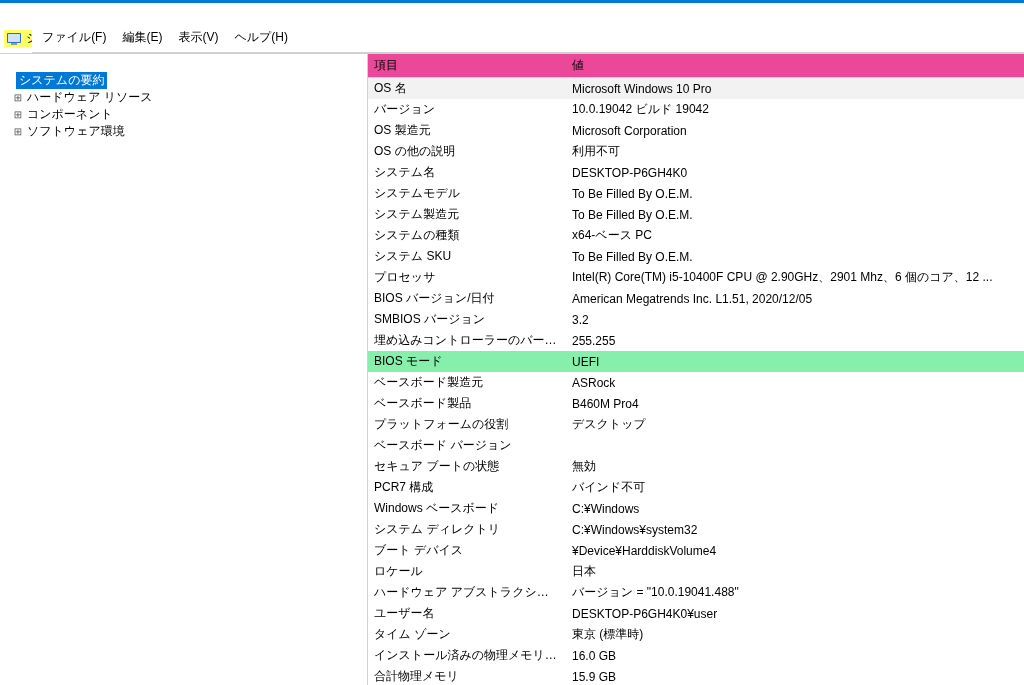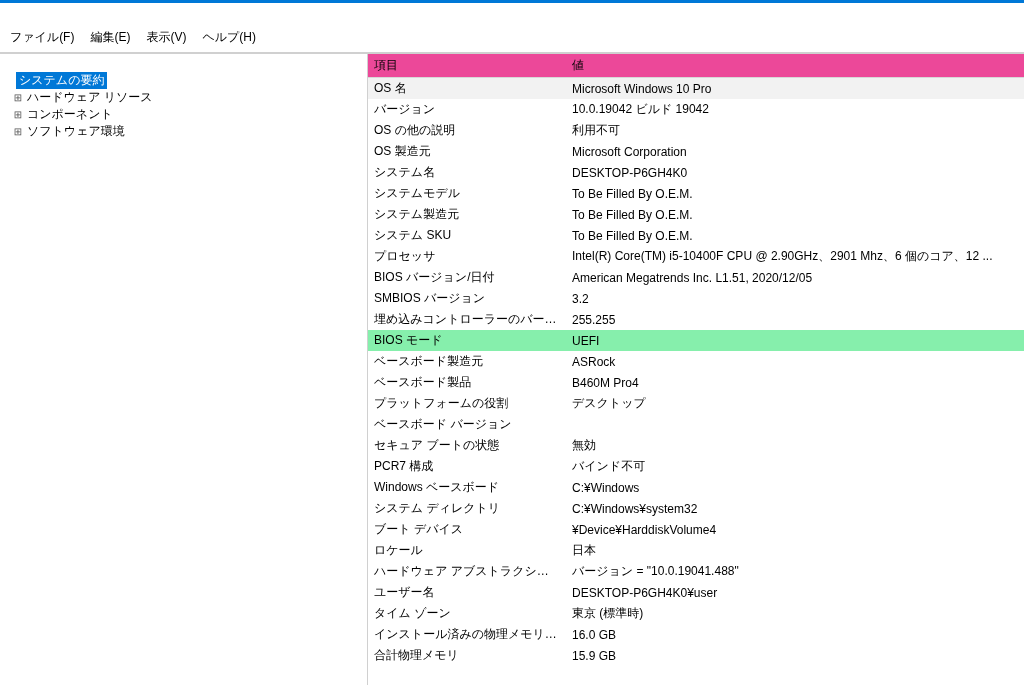--- a/index.html
+++ b/index.html
@@ -29,20 +29,21 @@
     width: 16px; height: 16px;
     margin-right: 4px;
     display: inline-block;
   }
   .menubar {
     display: flex;
     gap: 4px;
     padding: 2px 4px 4px 4px;
     border-bottom: 1px solid #d0d0d0;
     background: #fff;
+    margin-left: 32px;
   }
   .menubar .menu {
     padding: 2px 6px;
     cursor: default;
   }
   .content {
     flex: 1;
     display: flex;
     border-top: 1px solid #d0d0d0;
     min-height: 0;
@@ -167,38 +168,42 @@
       <tbody id="detail-rows">
           <tr class="selected">
             <td>OS 名</td>
             <td>Microsoft Windows 10 Pro</td>
           </tr>
           <tr>
             <td>バージョン</td>
             <td>10.0.19042 ビルド 19042</td>
           </tr>
           <tr>
+            <td>OS 製造元</td>
+            <td>Microsoft Corporation</td>
+          </tr>
+          <tr>
             <td>OS の他の説明</td>
             <td>利用不可</td>
           </tr>
           <tr>
-            <td>OS 製造元</td>
-            <td>Microsoft Corporation</td>
-          </tr>
-          <tr>
             <td>システム名</td>
             <td>DESKTOP-P6GH4K0</td>
           </tr>
           <tr>
             <td>システムモデル</td>
             <td>To Be Filled By O.E.M.</td>
           </tr>
           <tr>
             <td>システム製造元</td>
             <td>To Be Filled By O.E.M.</td>
+          </tr>
+          <tr>
+            <td>システムの種類</td>
+            <td>x64-ベース PC</td>
           </tr>
           <tr>
             <td>システム SKU</td>
             <td>To Be Filled By O.E.M.</td>
           </tr>
           <tr>
             <td>プロセッサ</td>
             <td>Intel(R) Core(TM) i5-10400F CPU @ 2.90GHz、2901 Mhz、6 個のコア、12 ...</td>
           </tr>
           <tr>

